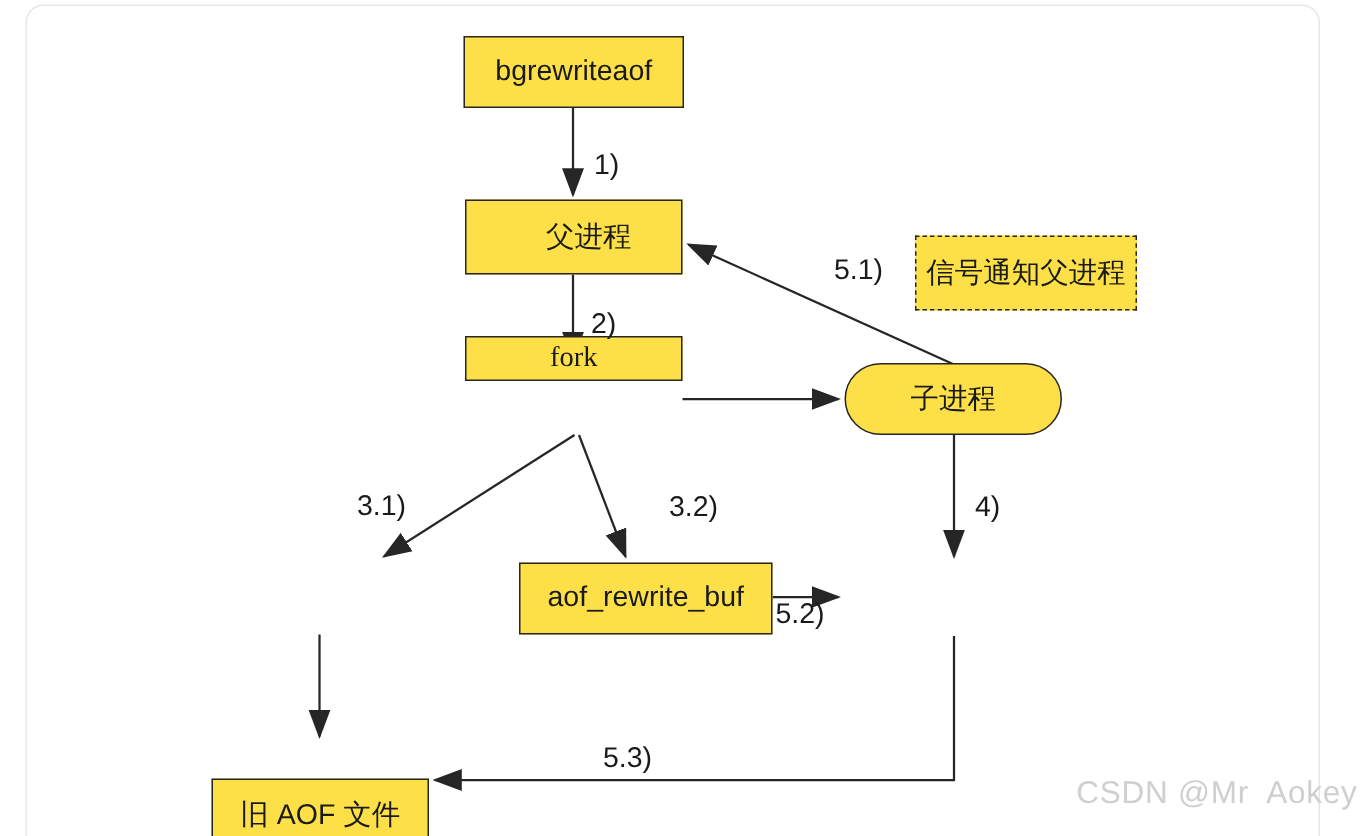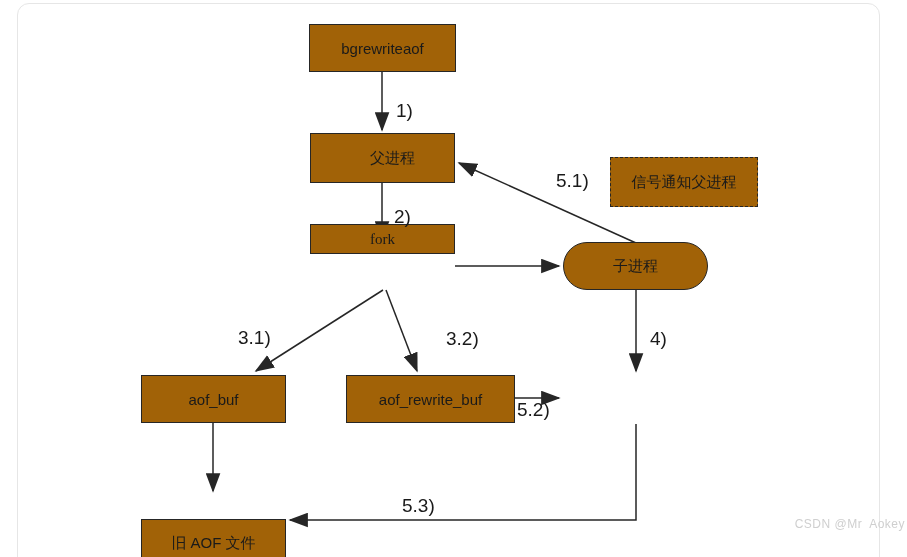--- a/index.html
+++ b/index.html
@@ -17,26 +17,26 @@
     border: 1px solid #e6e6e6;
     border-radius: 12px;
   }
   .stage {
     position: absolute;
     left: 0; top: 0;
     width: 907px; height: 557px;
   }
   .node {
     position: absolute;
-    background: #a16207;
+    background: #fde047;
     border: 1.5px solid #262626;
     display: flex;
     align-items: center;
     justify-content: center;
-    font-size: 15px;
+    font-size: 19px;
     color: #1a1a1a;
     white-space: nowrap;
     z-index: 2;
   }
   .node.dashed { border: 1.4px dashed #262626; }
   .edge-label {
     position: absolute;
     font-size: 19px;
     color: #1a1a1a;
     white-space: nowrap;
@@ -47,21 +47,21 @@
     position: absolute;
     left: 0; top: 0;
     width: 907px; height: 557px;
     z-index: 1;
     pointer-events: none;
   }
   .watermark {
     position: absolute;
     right: 2px;
     top: 517px;
-    font-size: 12px;
+    font-size: 21px;
     color: #cfcfcf;
     white-space: pre;
     z-index: 5;
     letter-spacing: 0.5px;
   }
   
   .n-bgrewriteaof   { left: 309px; top: 24px;  width: 147px; height: 48px; }
   .n-parent         { left: 310px; top: 133px; width: 145px; height: 50px; padding-left: 20px; }
   .n-fork           { left: 310px; top: 224px; width: 145px; height: 30px; font-family: Liberation Serif, serif; }
   .n-child          { left: 563px; top: 242px; width: 145px; height: 48px; border-radius: 24px; }
@@ -120,23 +120,20 @@
   </div>
 
   <div class="node n-child">
     <span>子进程</span>
   </div>
 
   <div class="node dashed n-signal">
     <span>信号通知父进程</span>
   </div>
 
-  <div class="node n-aofbuf">
-    <span>aof_buf</span>
-  </div>
 
   <div class="node n-aofrewritebuf">
     <span>aof_rewrite_buf</span>
   </div>
 
 
   <div class="node n-oldaof">
     <span>旧 AOF 文件</span>
   </div>
 

